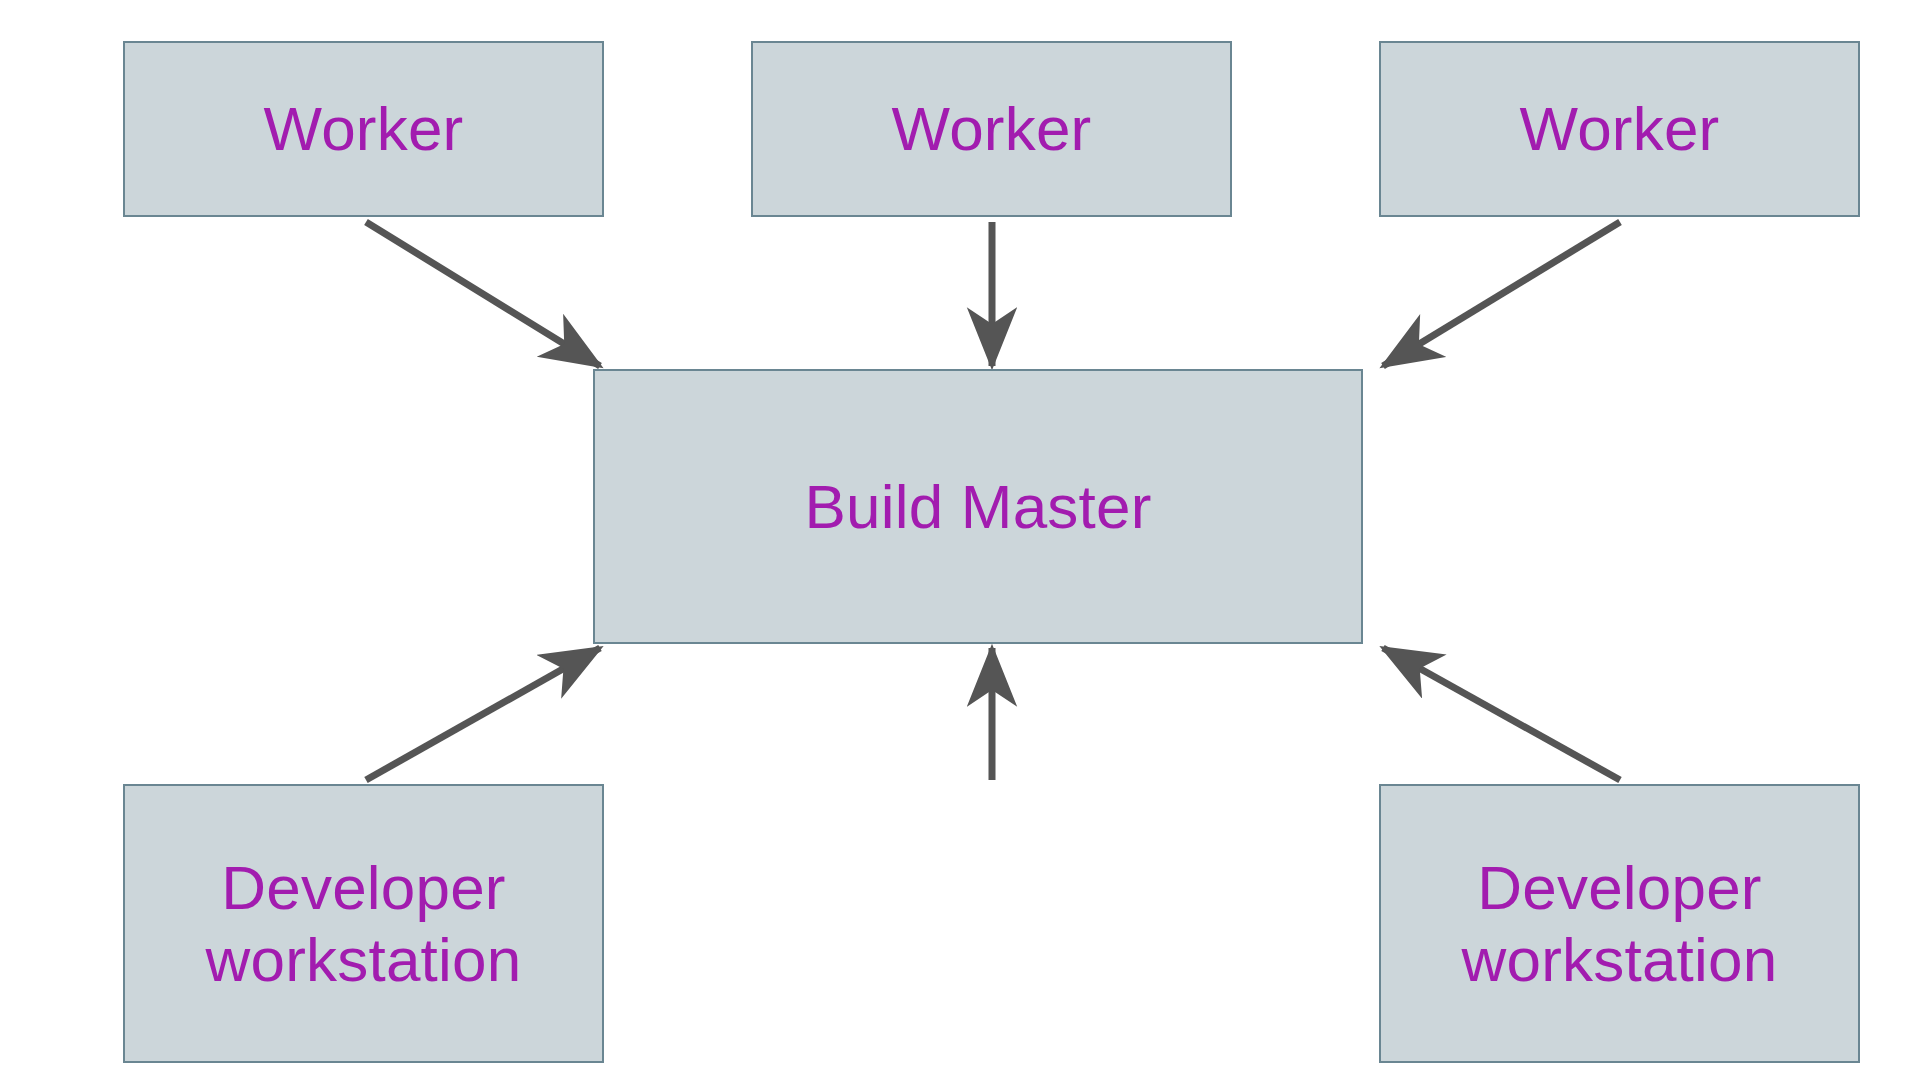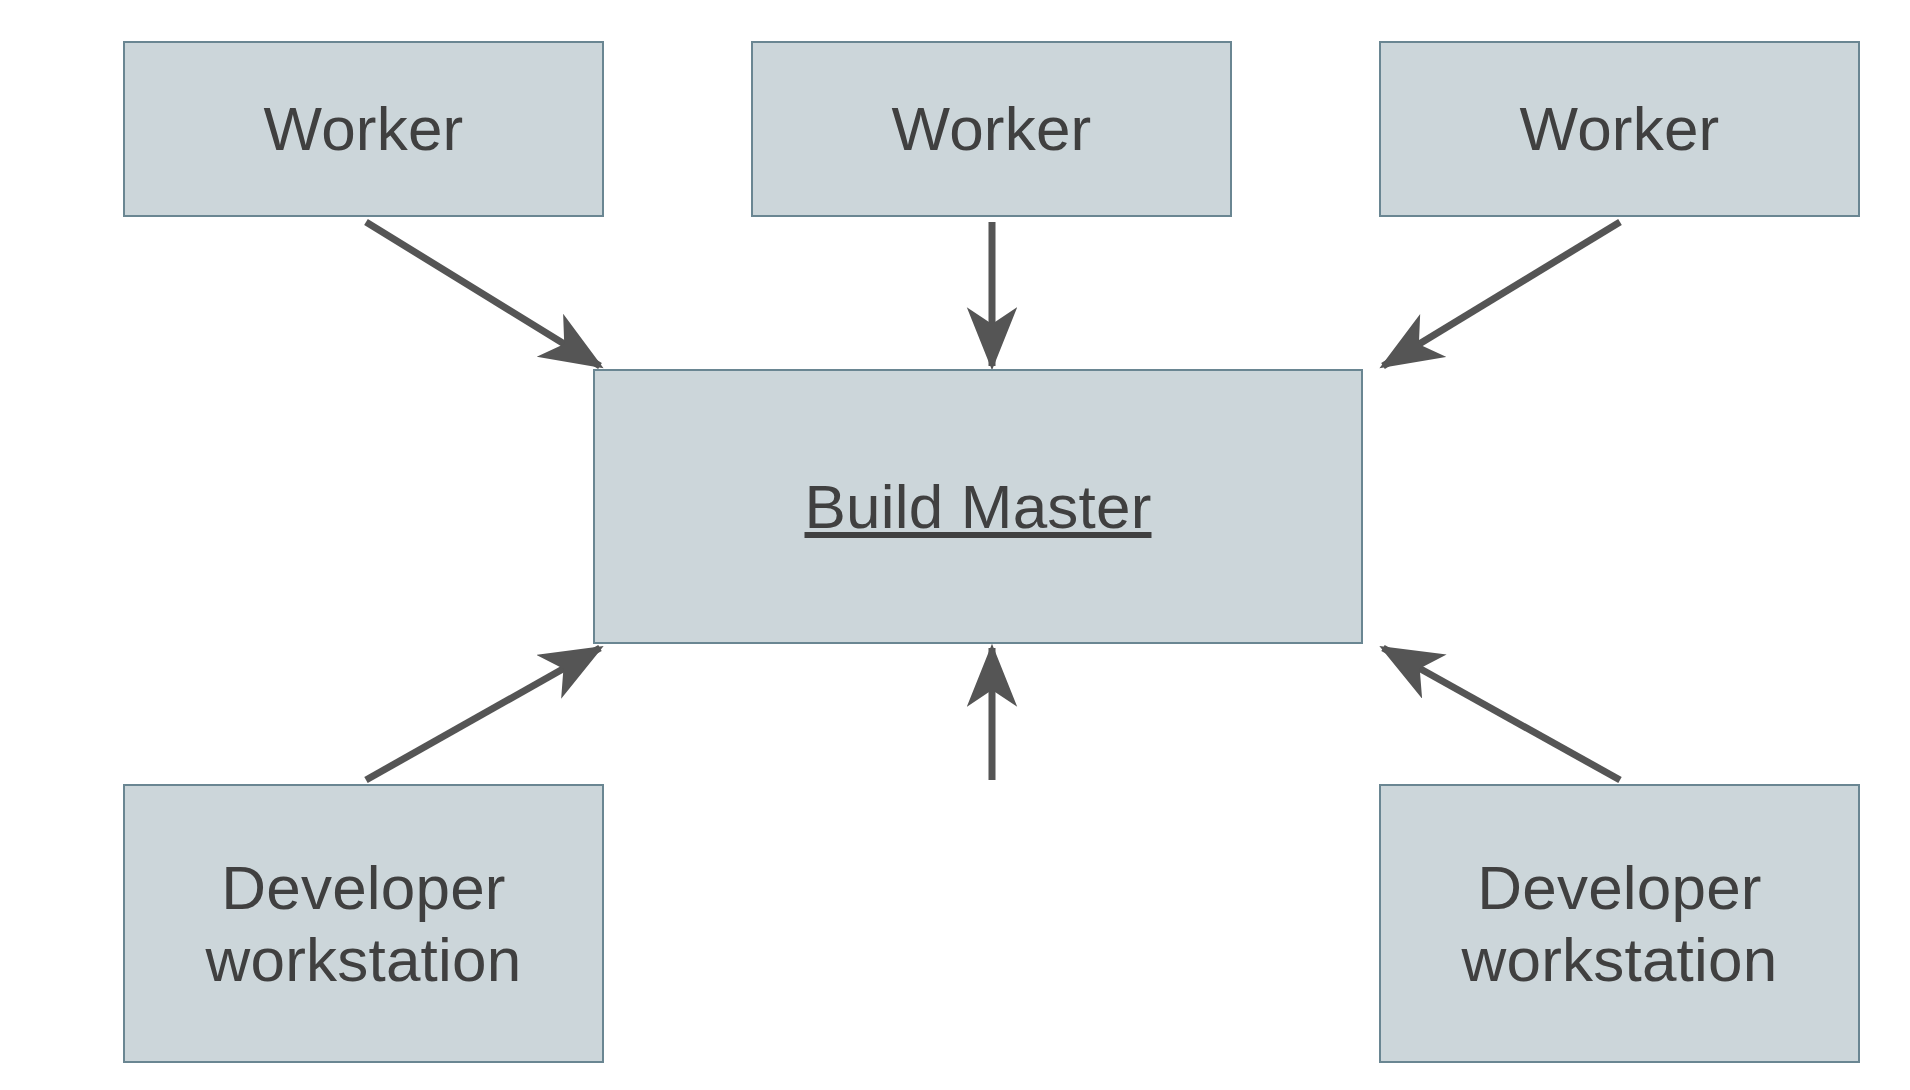--- a/index.html
+++ b/index.html
@@ -29,41 +29,40 @@
   }
   .node {
     position: absolute;
     box-sizing: border-box;
     background: #ccd6da;
     border: 2px solid #6a8692;
     display: flex;
     align-items: center;
     justify-content: center;
     text-align: center;
-    color: #404040;
+    color: #a21caf;
     line-height: 1.16;
     white-space: pre-line;
     letter-spacing: 0.2px;
   }
   .node-worker {
     width: 481px;
     height: 176px;
     font-size: 62px;
   }
   .node-worker-1 { left: 123px; top: 41px; }
   .node-worker-2 { left: 751px; top: 41px; }
   .node-worker-3 { left: 1379px; top: 41px; }
 
   .node-master {
     left: 593px;
     top: 369px;
     width: 770px;
     height: 275px;
     font-size: 62px;
-    text-decoration: underline;
   }
 
   .node-bottom {
     width: 481px;
     height: 279px;
     top: 784px;
     font-size: 62px;
   }
   .node-dev-left  { left: 123px; }
   .node-ci        { left: 751px; }

